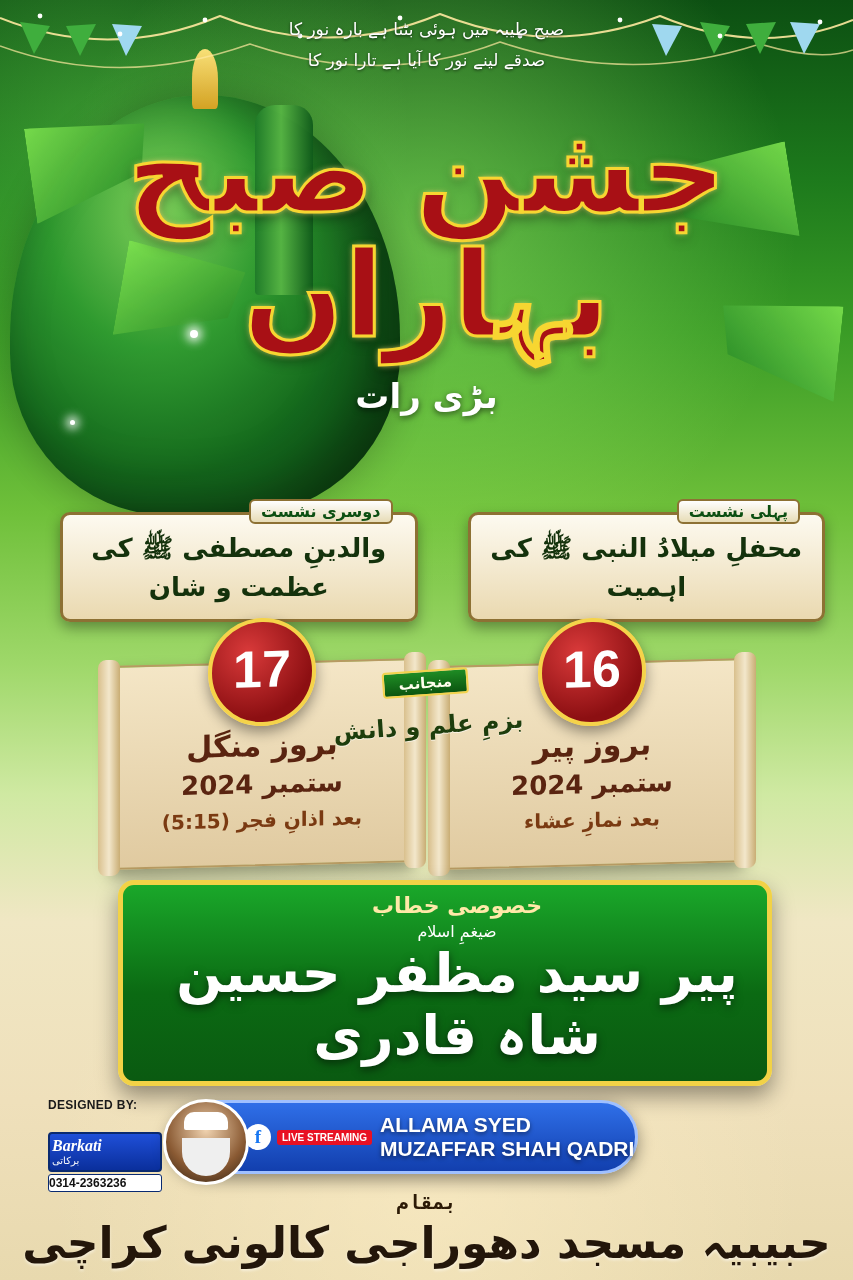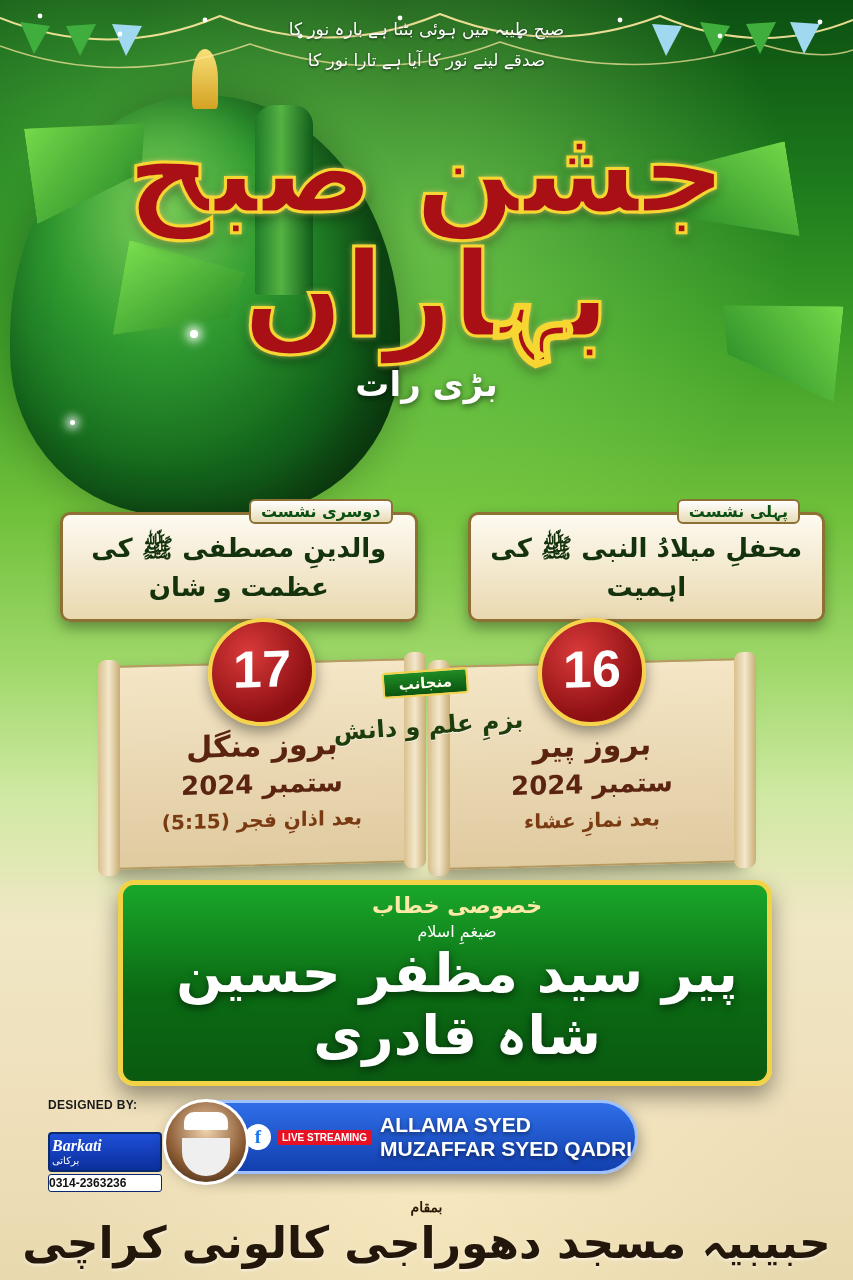--- a/index.html
+++ b/index.html
@@ -57,21 +57,21 @@
   .title-wrap{position:absolute;top:110px;left:0;right:0;text-align:center;}
   .title{
     font-size:118px;line-height:1.05;font-weight:bold;direction:rtl;
     color:#a81015;
     -webkit-text-stroke:3px #f7d631;
     text-shadow:0 0 6px #ffe97a, 0 5px 14px rgba(0,0,0,.45);
     font-family:"DejaVu Sans",sans-serif;
     letter-spacing:2px;
   }
   .subtitle{
-    margin-top:6px;font-size:34px;direction:rtl;color:#fff;font-weight:bold;
+    margin-top:18px;font-size:34px;direction:rtl;color:#fff;font-weight:bold;
     text-shadow:0 2px 6px rgba(0,0,0,.6);font-family:"DejaVu Sans",sans-serif;
   }
   
   .sessions{
     position:absolute;top:512px;left:28px;right:28px;
     display:flex;flex-direction:row-reverse;gap:18px;justify-content:center;
   }
   .session{
     flex:1;max-width:385px;position:relative;
     background:linear-gradient(180deg,#fdfaf0,#ead9b0);
@@ -197,21 +197,21 @@
   }
   .livename{
     color:#fff;font-size:21px;font-weight:bold;line-height:1.12;text-align:left;
     text-shadow:0 2px 4px rgba(0,0,0,.5);
   }
   
   .footer{
     position:absolute;left:0;right:0;bottom:10px;text-align:center;direction:rtl;
   }
   .footer .fsmall{
-    font-size:14px;color:#2c1a06;font-weight:bold;font-family:Liberation Sans, sans-serif;
+    font-size:20px;color:#2c1a06;font-weight:bold;font-family:Liberation Mono, monospace;
   }
   .footer .fname{
     font-size:44px;font-weight:bold;color:#23160a;line-height:1.25;
     text-shadow:0 2px 3px rgba(255,255,255,.5);font-family:"DejaVu Sans",sans-serif;
   }
   .sparkle{position:absolute;width:8px;height:8px;background:#fff;border-radius:50%;
     box-shadow:0 0 10px 4px rgba(255,255,255,.85);}
 </style>
 </head>
 <body>
@@ -312,21 +312,21 @@
 
   <div class="livebar">
     <div class="avatar">
       <div class="cap"></div>
       <div class="beard"></div>
     </div>
     <div class="fb">f</div>
     <div class="livetag">LIVE STREAMING</div>
     <div class="livename">
       <div>ALLAMA SYED</div>
-      <div>MUZAFFAR SYED QADRI</div>
+      <div>MUZAFFAR SHAH QADRI</div>
     </div>
   </div>
 
   <div class="footer">
     <div class="fsmall">بمقام</div>
     <div class="fname">حبیبیہ مسجد دھوراجی کالونی کراچی</div>
   </div>
 
 </div>
 

